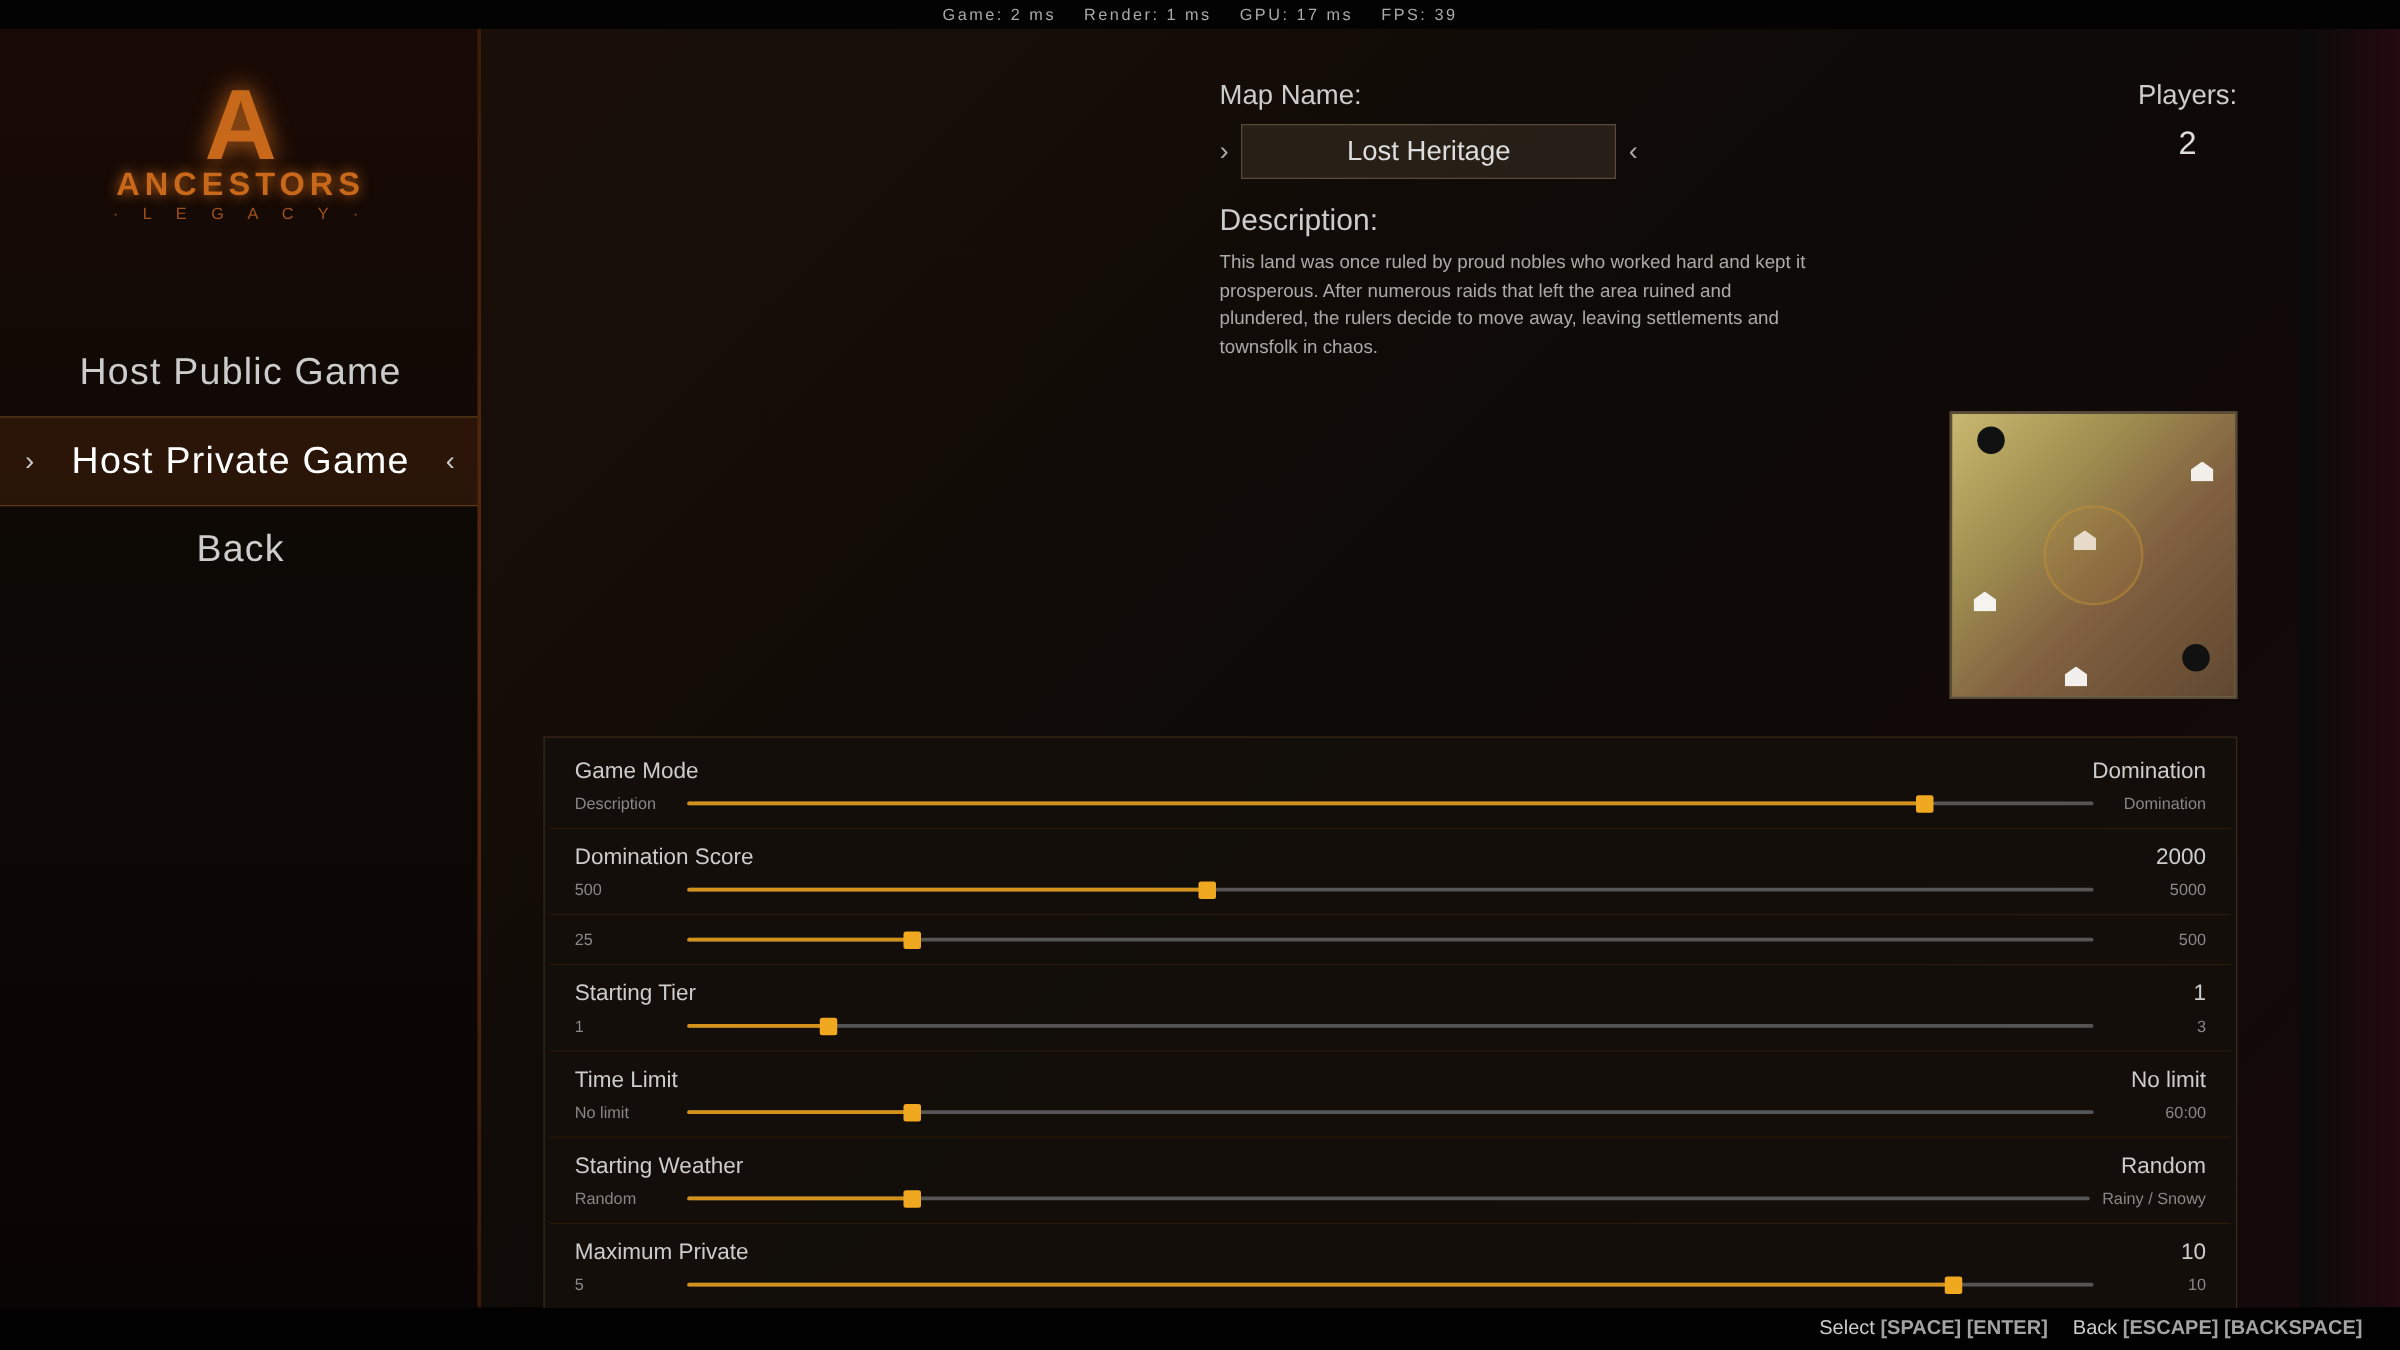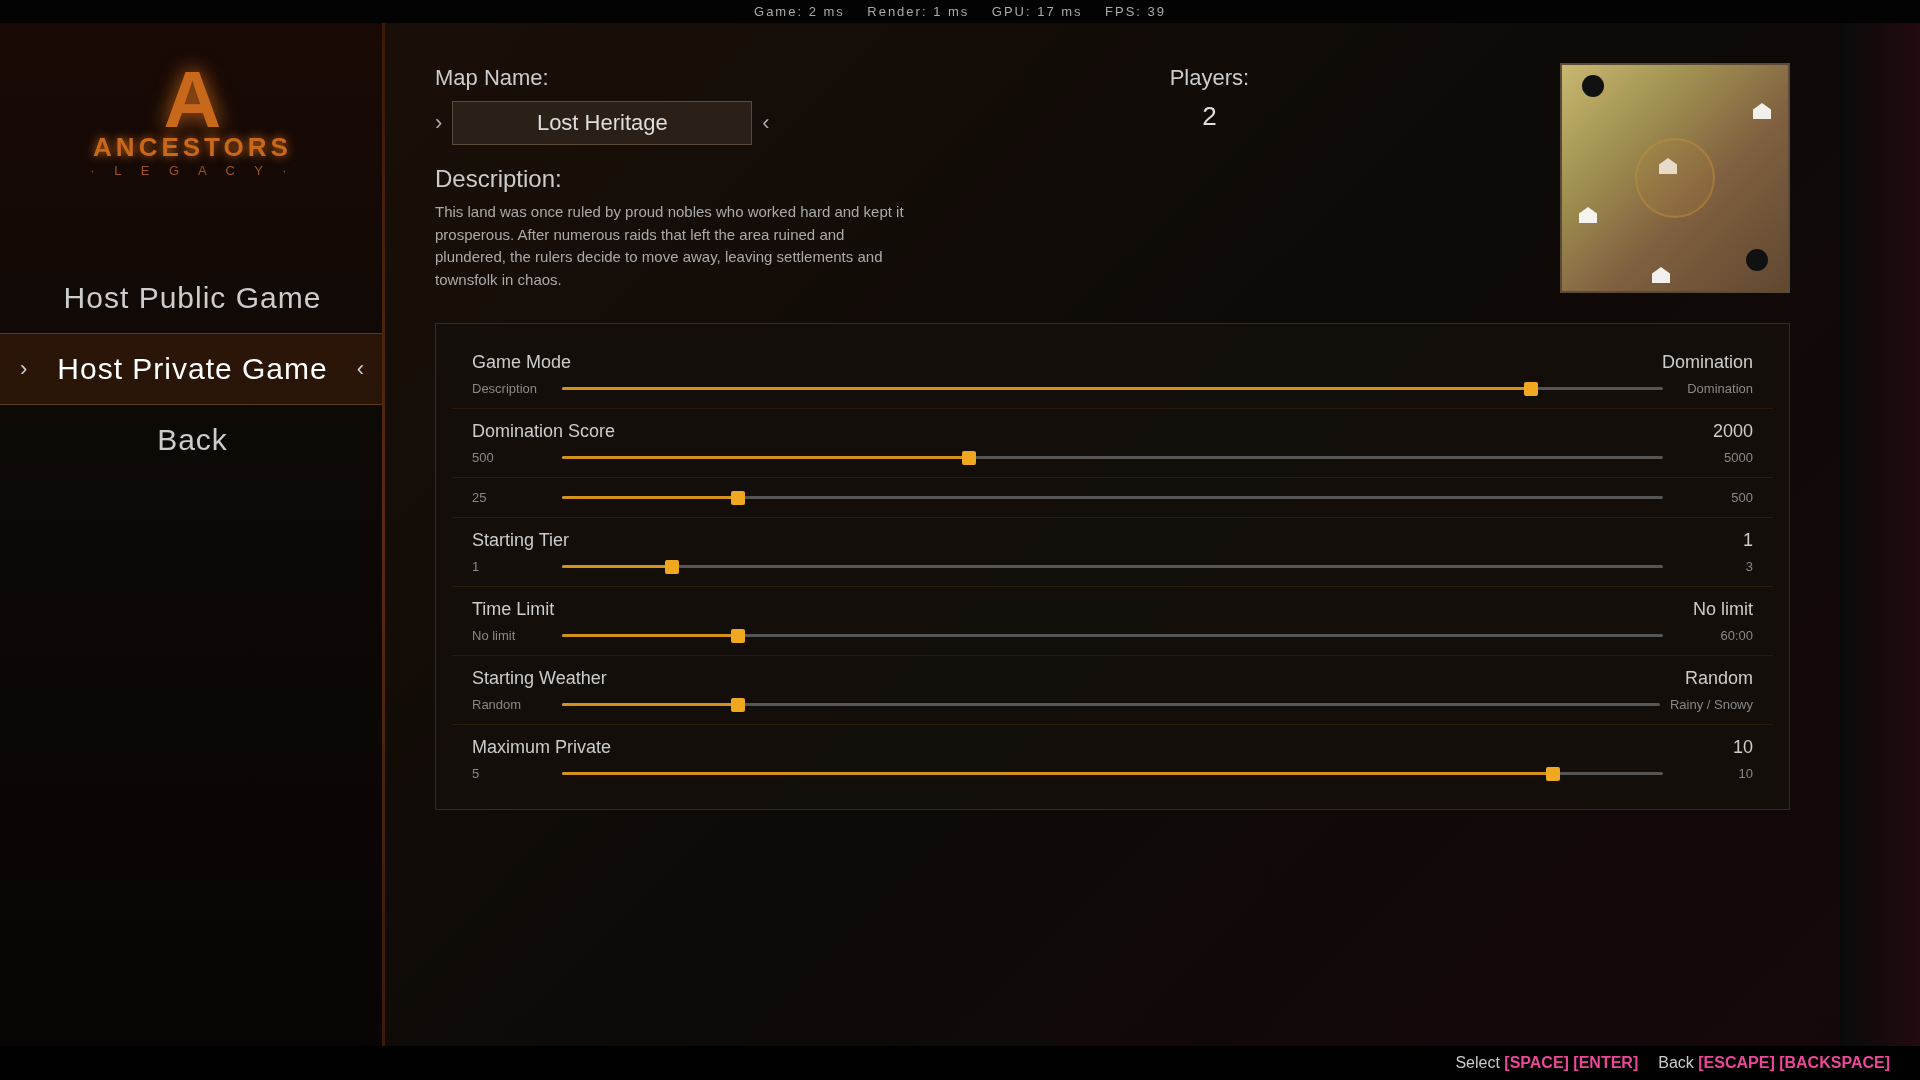--- a/index.html
+++ b/index.html
@@ -143,21 +143,22 @@
       padding: 40px 50px;
       overflow-y: auto;
       position: relative;
     }
 
     
     .map-section {
       display: flex;
       gap: 40px;
       margin-bottom: 30px;
-      align-items: center;
+      align-items: flex-end;
+      flex-direction: column;
     }
 
     .map-info {
       flex: 1;
     }
 
     .map-name-label {
       font-size: 22px;
       color: #ccc;
       margin-bottom: 10px;
@@ -261,21 +262,21 @@
       background: #111;
       border-radius: 50%;
       width: 22px;
       height: 22px;
     }
 
     
     .settings-panel {
       background: rgba(20, 15, 10, 0.85);
       border: 1px solid #3a2a1a;
-      padding: 16px;
+      padding: 4px;
       margin-top: 10px;
     }
 
     .setting-row {
       padding: 12px 20px;
       border-bottom: 1px solid #2a1a0a;
       position: relative;
     }
 
     .setting-row:last-child {
@@ -365,21 +366,21 @@
     .bottom-hint {
       font-size: 16px;
       color: #ccc;
     }
 
     .bottom-hint .key-label {
       color: #ccc;
     }
 
     .bottom-hint .key-binding {
-      color: #ec4899;
+      color: #a3a3a3;
       font-weight: bold;
     }
 
     
     .right-edge {
       width: 80px;
       background: linear-gradient(to right, transparent, rgba(60,10,20,0.5));
       flex-shrink: 0;
     }
   </style>

